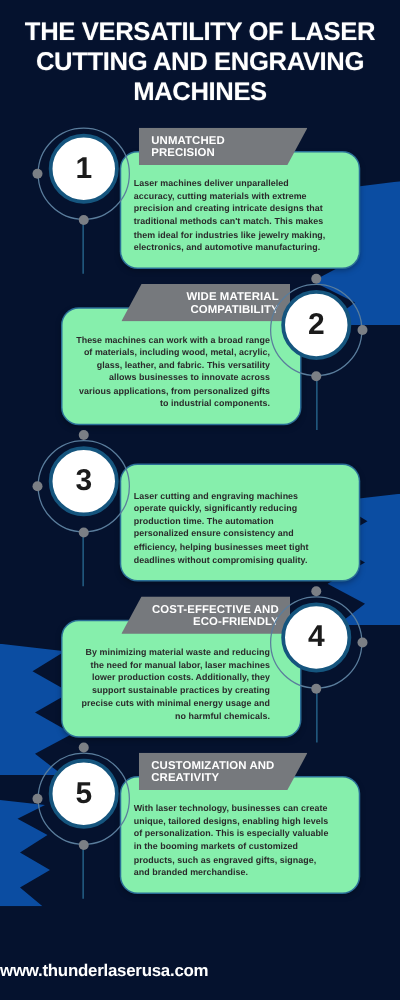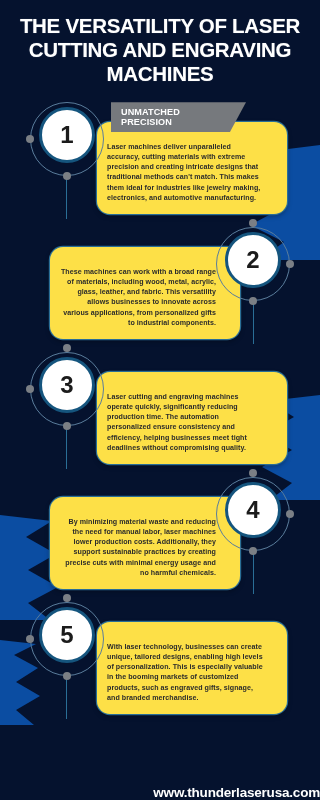--- a/index.html
+++ b/index.html
@@ -63,21 +63,21 @@
     height: 122px;
     margin-bottom: 3px;
   }
 
   
   .card-body {
     position: absolute;
     top: 27px;
     width: 190px;
     height: 92px;
-    background: #fde047;
+    background: #86efac;
     border-radius: 13px;
     box-shadow: 0 0 0 1.2px #2a6e96, 0 2px 5px rgba(0,0,0,0.35);
     padding: 20px 24px 8px 10px;
     z-index: 2;
   }
   .card.left  .card-body { left: 97px; }
   .card.right .card-body { right: 80px; }
 
   .card-text {
     font-size: 7.1px;
@@ -189,22 +189,22 @@
     z-index: 1;
   }
   .card.left  .connector { left: 66px; }
   .card.right .connector { right: 66px; }
 
   
   .footer {
     position: absolute;
     left: 0;
     right: 0;
-    bottom: 0;
-    text-align: right;
+    bottom: 16px;
+    text-align: left;
     z-index: 5;
   }
   .footer-url {
     color: #ffffff;
     font-size: 13.5px;
     font-weight: bold;
     letter-spacing: -0.2px;
   }
 </style>
 </head>
@@ -248,20 +248,23 @@
           <div class="badge-inner">
             <span class="badge-num">1</span>
           </div>
         </div>
       </div>
       <div class="card right">
         <div class="connector"></div>
         <div class="card-body">
           <p class="card-text">These machines can work with a broad range of materials, including wood, metal, acrylic, glass, leather, and fabric. This versatility allows businesses to innovate across various applications, from personalized gifts to industrial components.</p>
         </div>
+        <div class="card-header">
+          <span class="card-title">WIDE MATERIAL COMPATIBILITY</span>
+        </div>
         <div class="badge">
           <div class="badge-outer-ring"></div>
           <div class="dot dot-side"></div>
           <div class="dot dot-bottom"></div>
           <div class="dot dot-top"></div>
           <div class="badge-inner">
             <span class="badge-num">2</span>
           </div>
         </div>
       </div>
@@ -278,34 +281,40 @@
           <div class="badge-inner">
             <span class="badge-num">3</span>
           </div>
         </div>
       </div>
       <div class="card right">
         <div class="connector"></div>
         <div class="card-body">
           <p class="card-text">By minimizing material waste and reducing the need for manual labor, laser machines lower production costs. Additionally, they support sustainable practices by creating precise cuts with minimal energy usage and no harmful chemicals.</p>
         </div>
+        <div class="card-header">
+          <span class="card-title">COST-EFFECTIVE AND ECO-FRIENDLY</span>
+        </div>
         <div class="badge">
           <div class="badge-outer-ring"></div>
           <div class="dot dot-side"></div>
           <div class="dot dot-bottom"></div>
           <div class="dot dot-top"></div>
           <div class="badge-inner">
             <span class="badge-num">4</span>
           </div>
         </div>
       </div>
       <div class="card left">
         <div class="connector"></div>
         <div class="card-body">
           <p class="card-text">With laser technology, businesses can create unique, tailored designs, enabling high levels of personalization. This is especially valuable in the booming markets of customized products, such as engraved gifts, signage, and branded merchandise.</p>
+        </div>
+        <div class="card-header">
+          <span class="card-title">CUSTOMIZATION AND CREATIVITY</span>
         </div>
         <div class="badge">
           <div class="badge-outer-ring"></div>
           <div class="dot dot-side"></div>
           <div class="dot dot-bottom"></div>
           <div class="dot dot-top"></div>
           <div class="badge-inner">
             <span class="badge-num">5</span>
           </div>
         </div>

